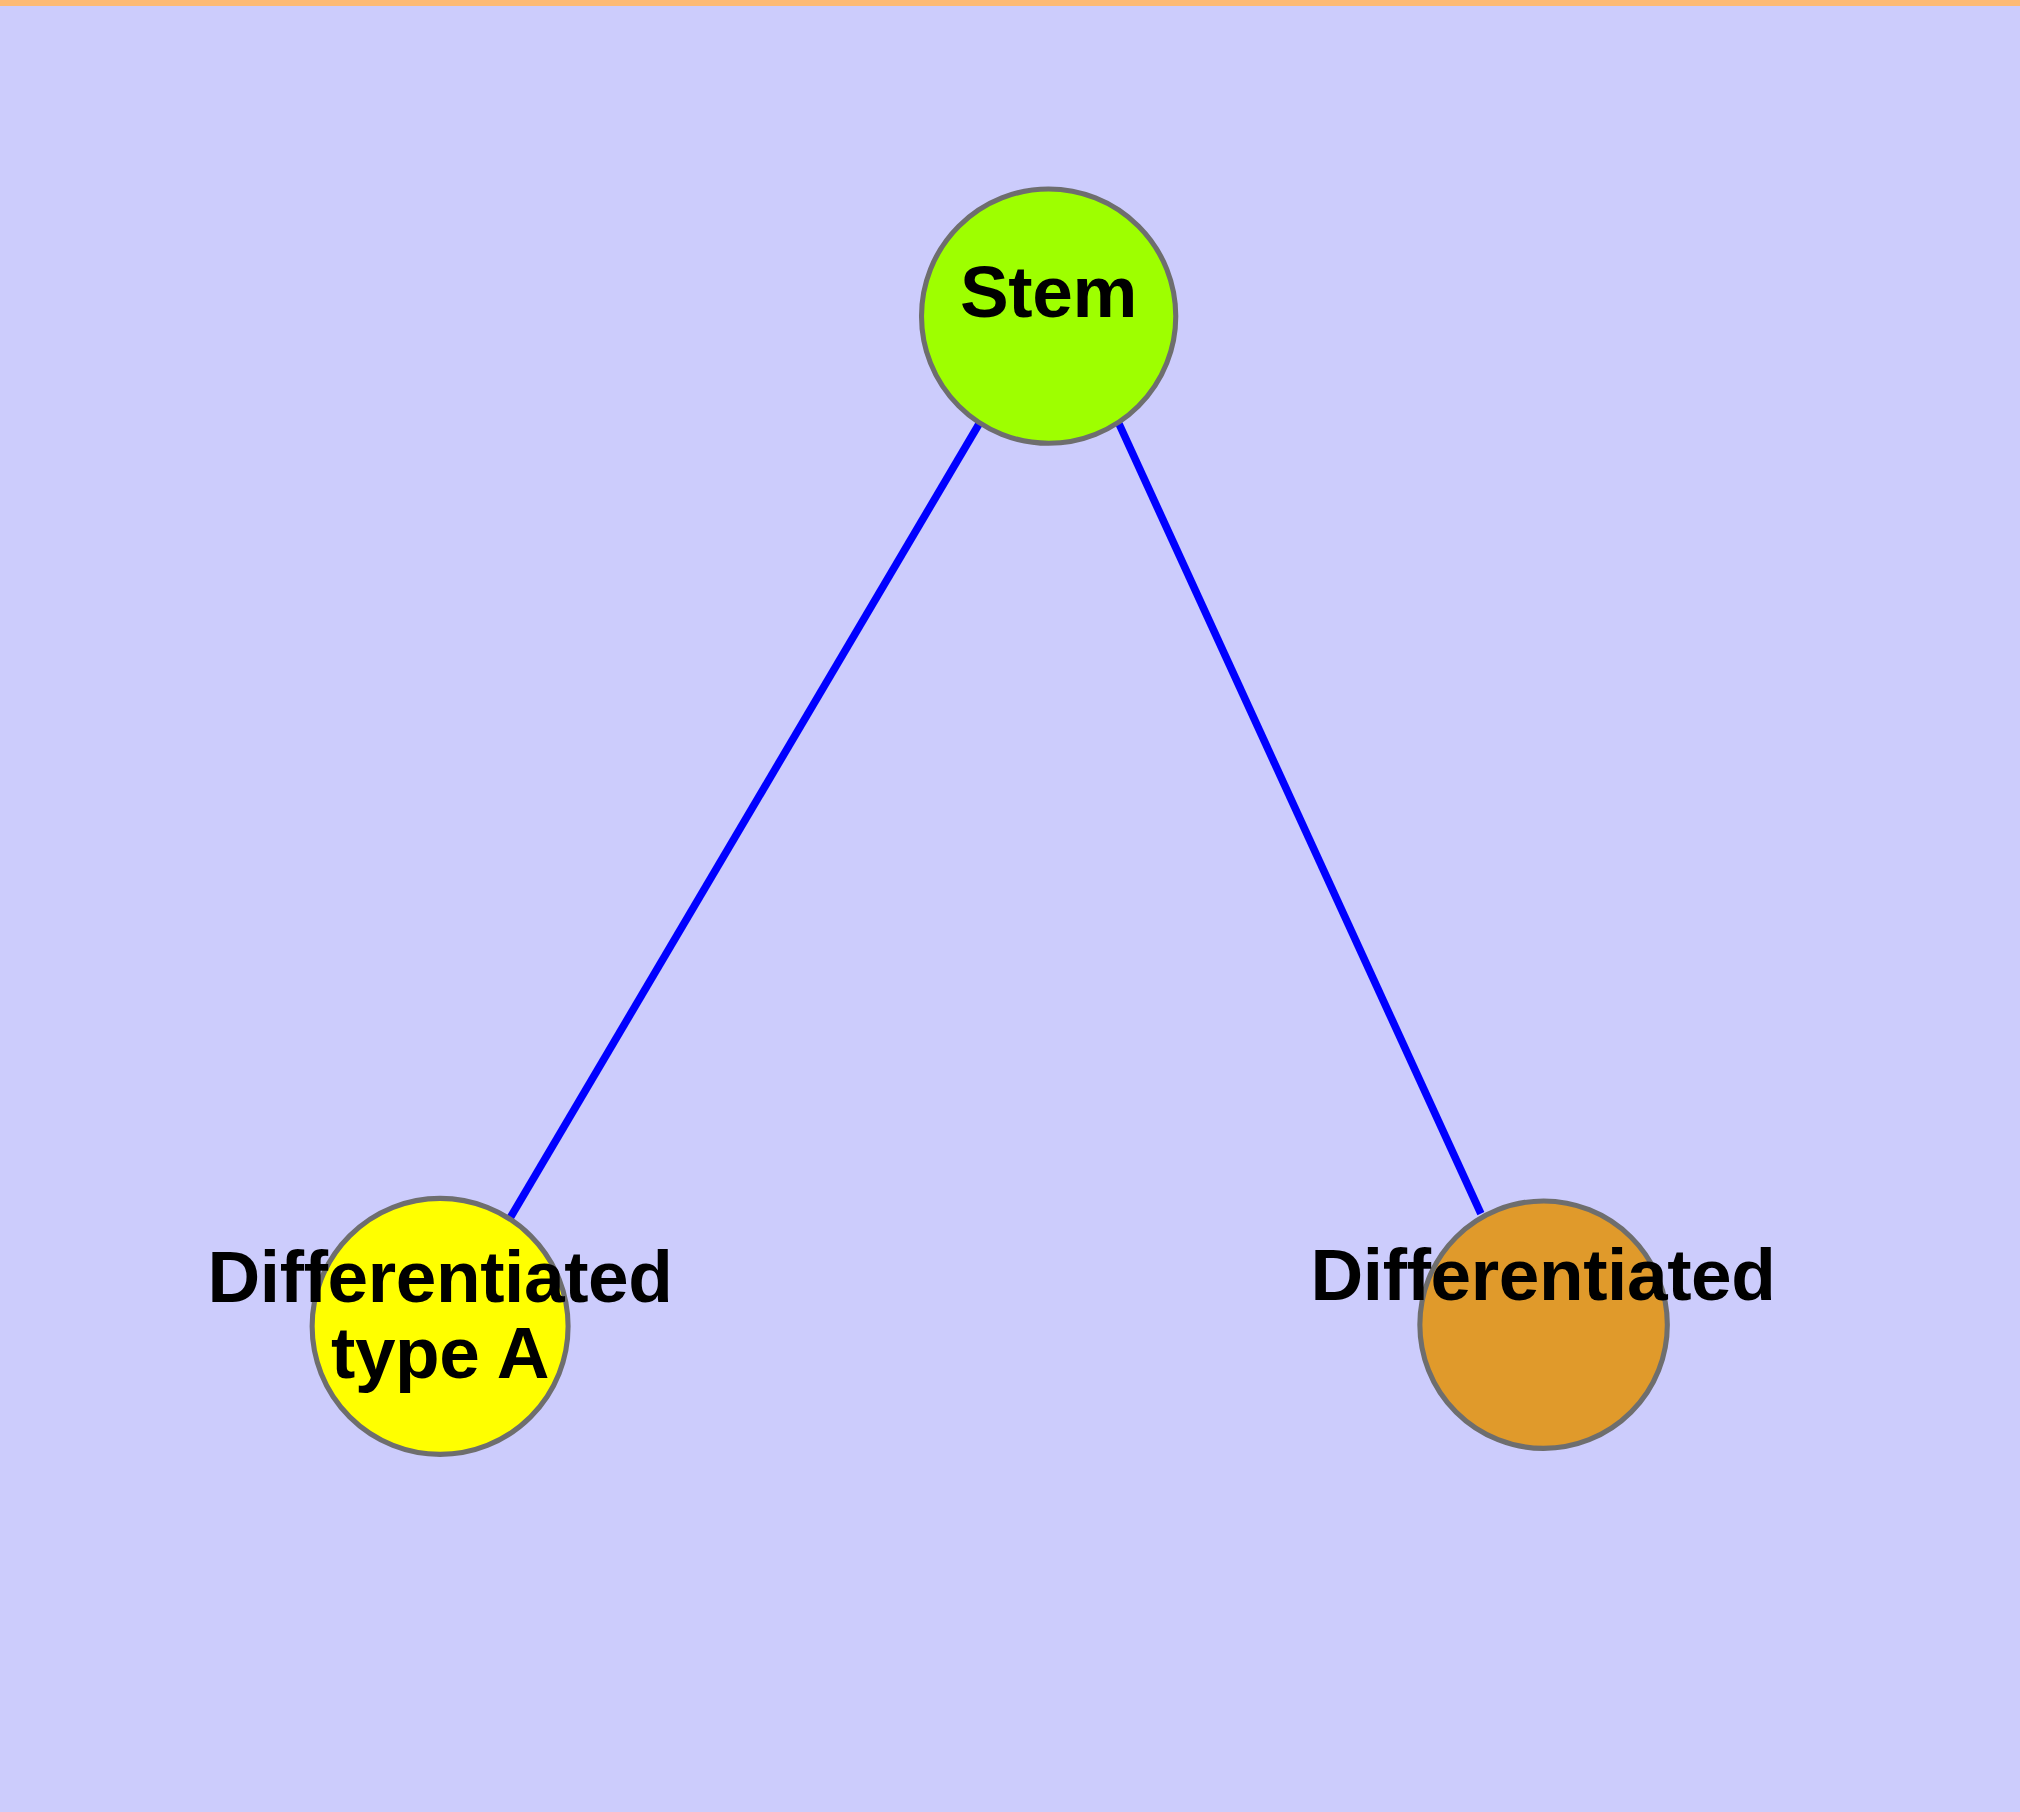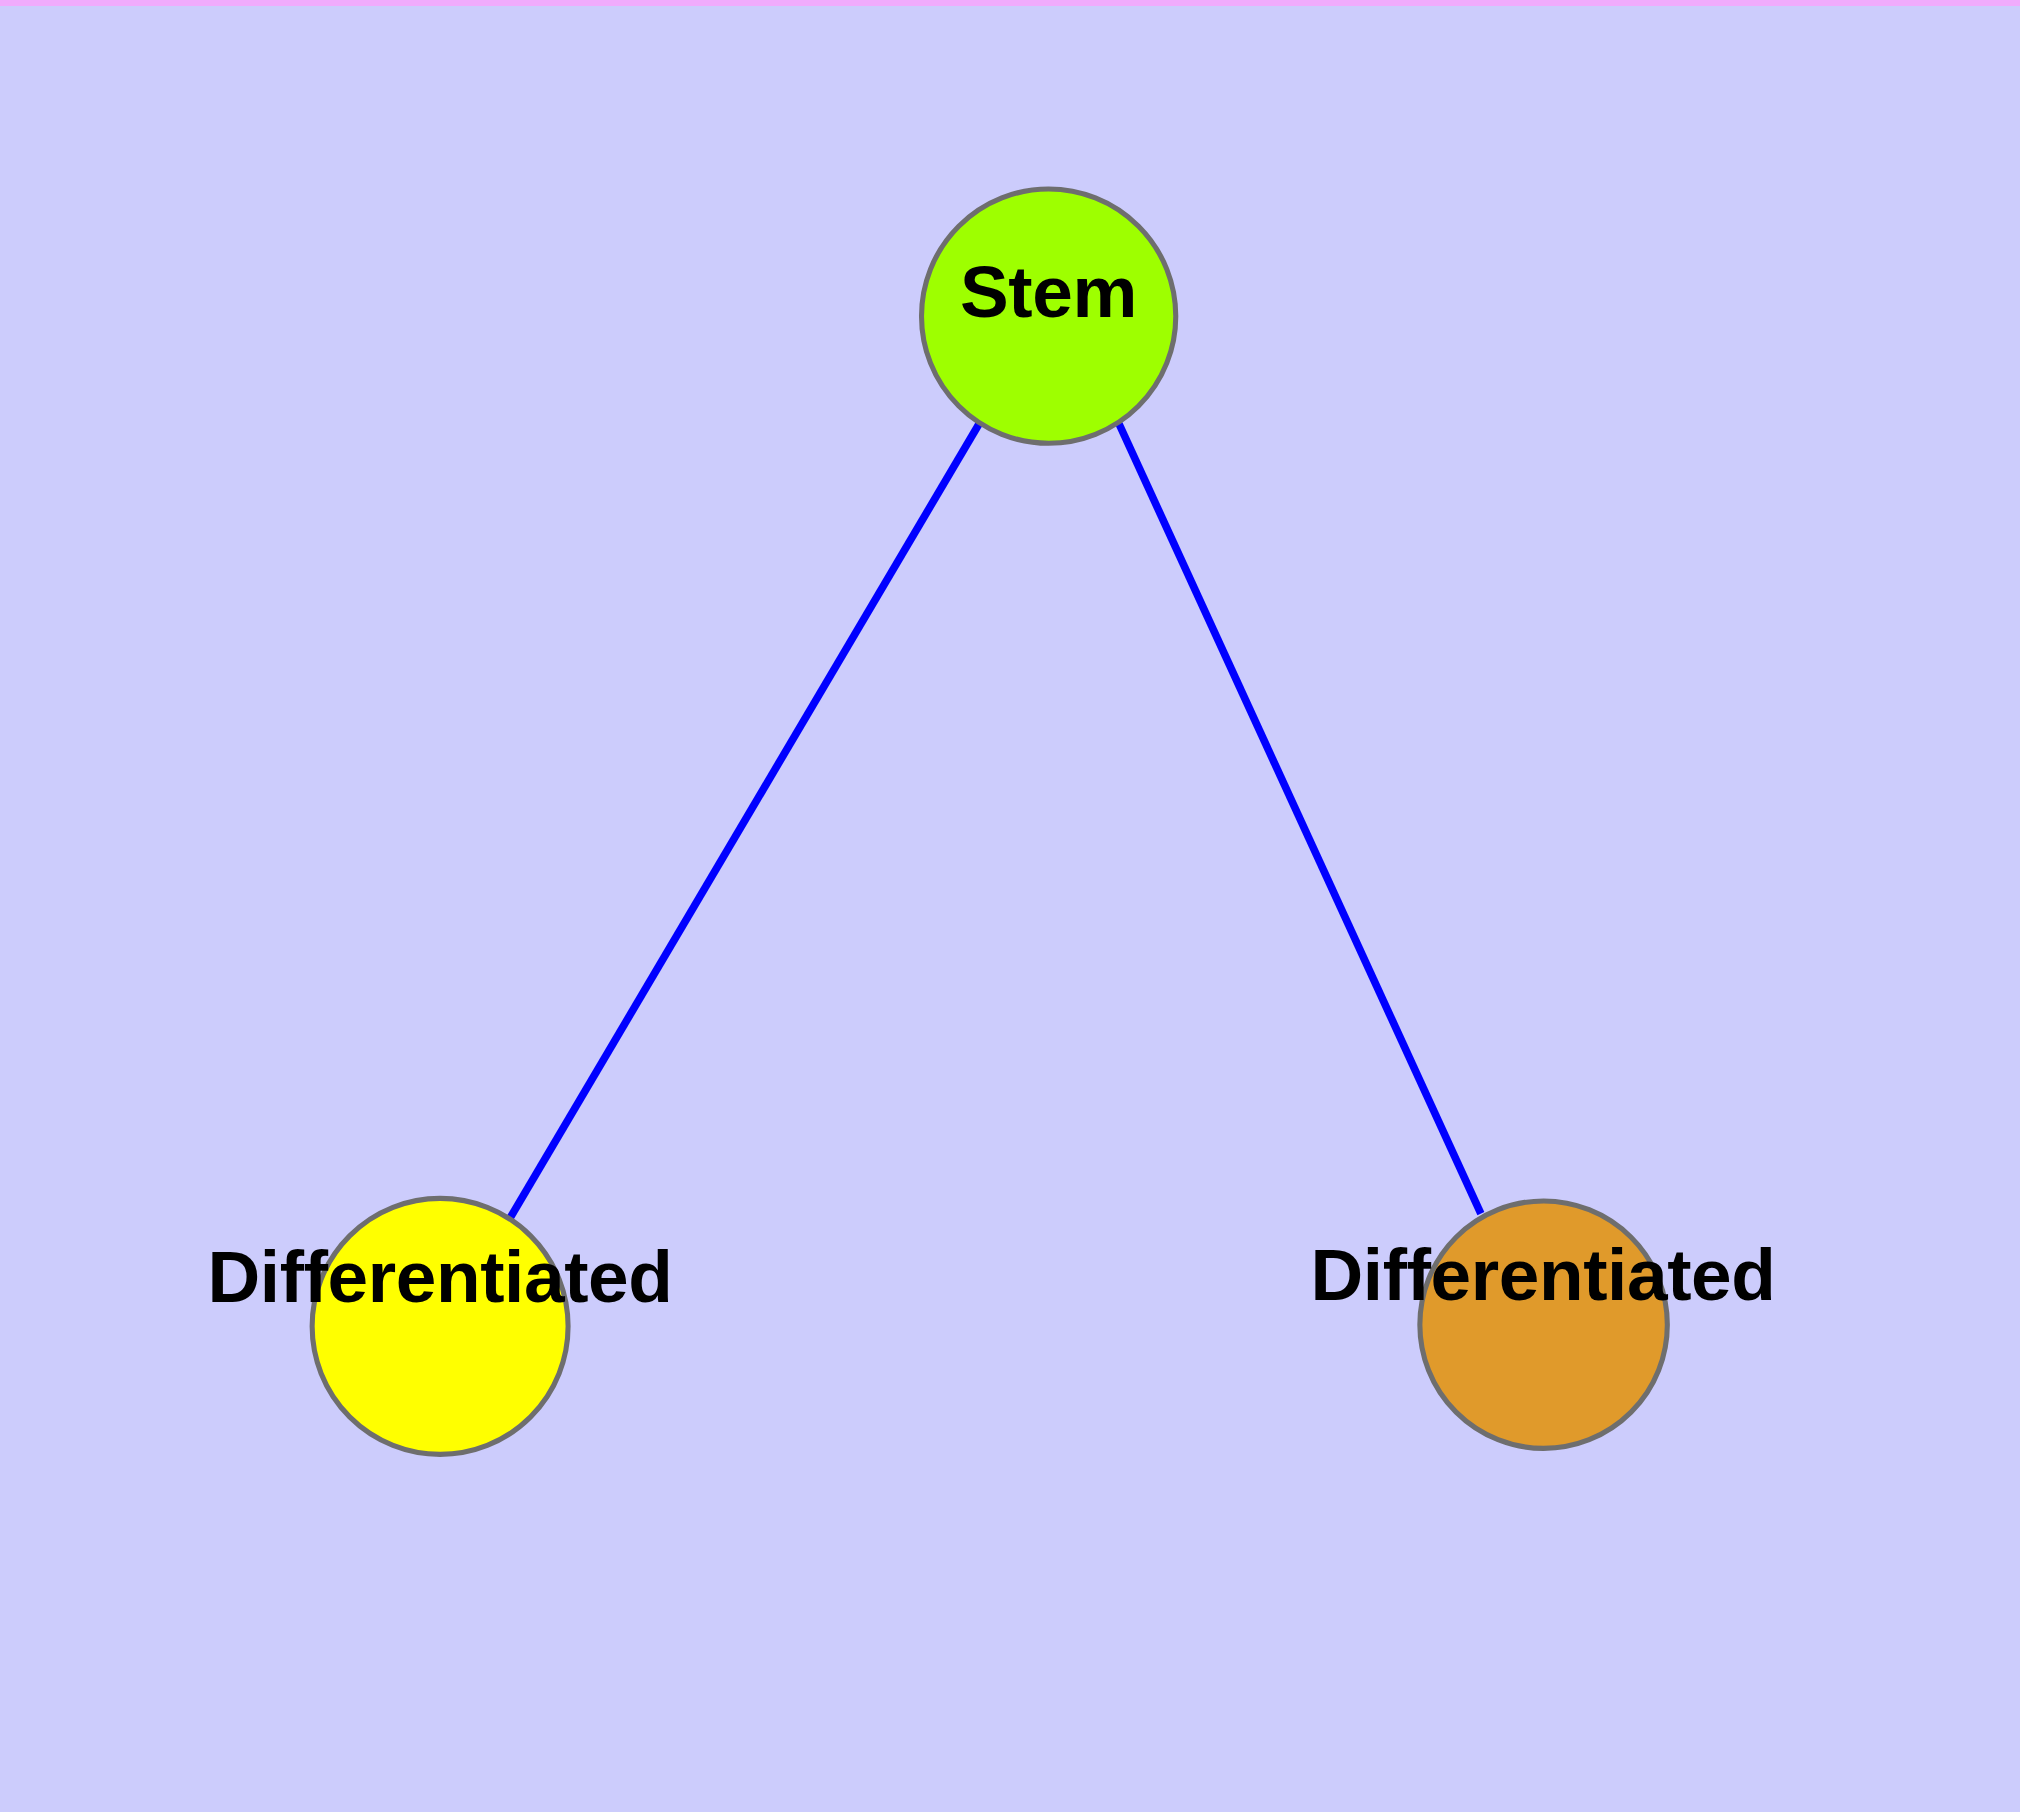--- a/index.html
+++ b/index.html
@@ -5,21 +5,21 @@
   html, body {
     margin: 0;
     padding: 0;
     background: #ffffff;
   }
   #stage {
     position: relative;
     width: 2021px;
     height: 1812px;
     overflow: hidden;
-    background: #f0abfc;
+    background: #fdba74;
     font-family: "Liberation Sans", sans-serif;
   }
   #canvas-bg {
     position: absolute;
     left: 0;
     top: 6px;
     width: 2021px;
     height: 1806px;
     background: #ccccfc;
   }
@@ -78,20 +78,21 @@
       <circle cx="1821" cy="1563" r="146" fill="#e09a2b" stroke="#6e6e6e" stroke-width="6"></circle>
     </g>
   </svg>
 
   <div id="label-stem" class="node-label">
     <span class="label-line">Stem</span>
   </div>
 
   <div id="label-diff-a" class="node-label">
     <span class="label-line">Differentiated</span>
+    <span class="label-line">type A</span>
   </div>
 
   <div id="label-diff-b" class="node-label">
     <span class="label-line">Differentiated</span>
   </div>
 
 </div>
 
 
 </body></html>

